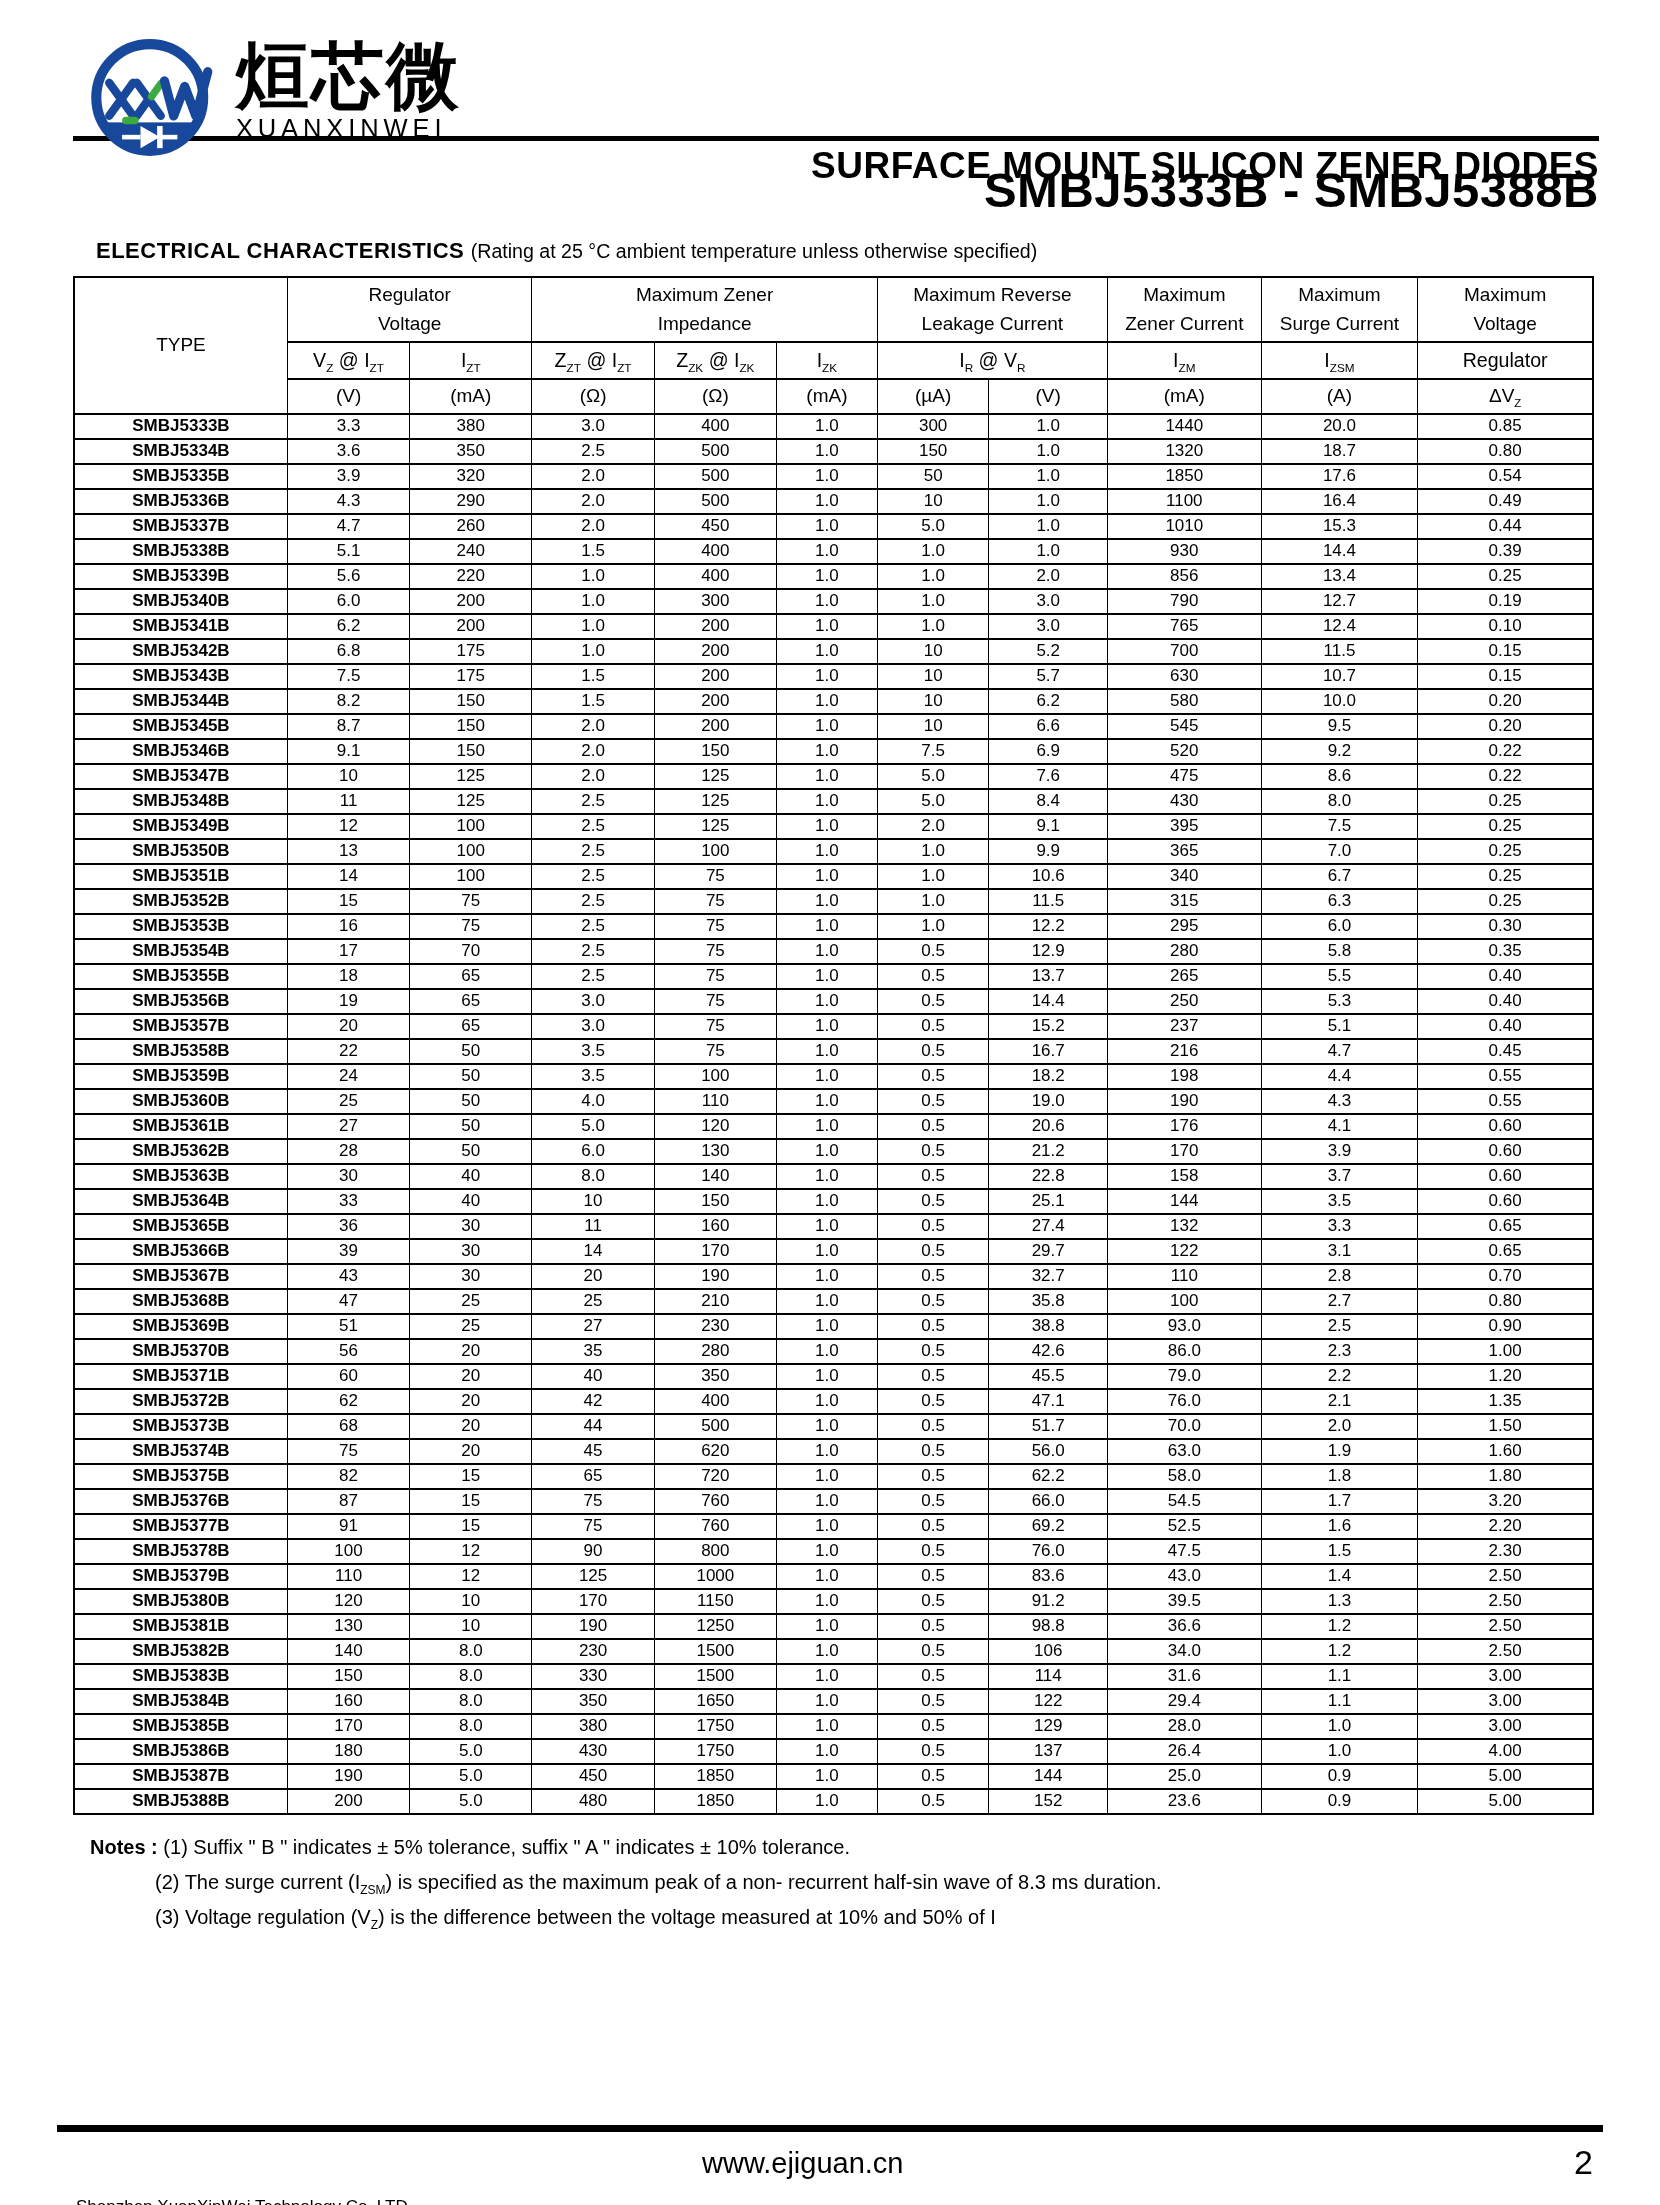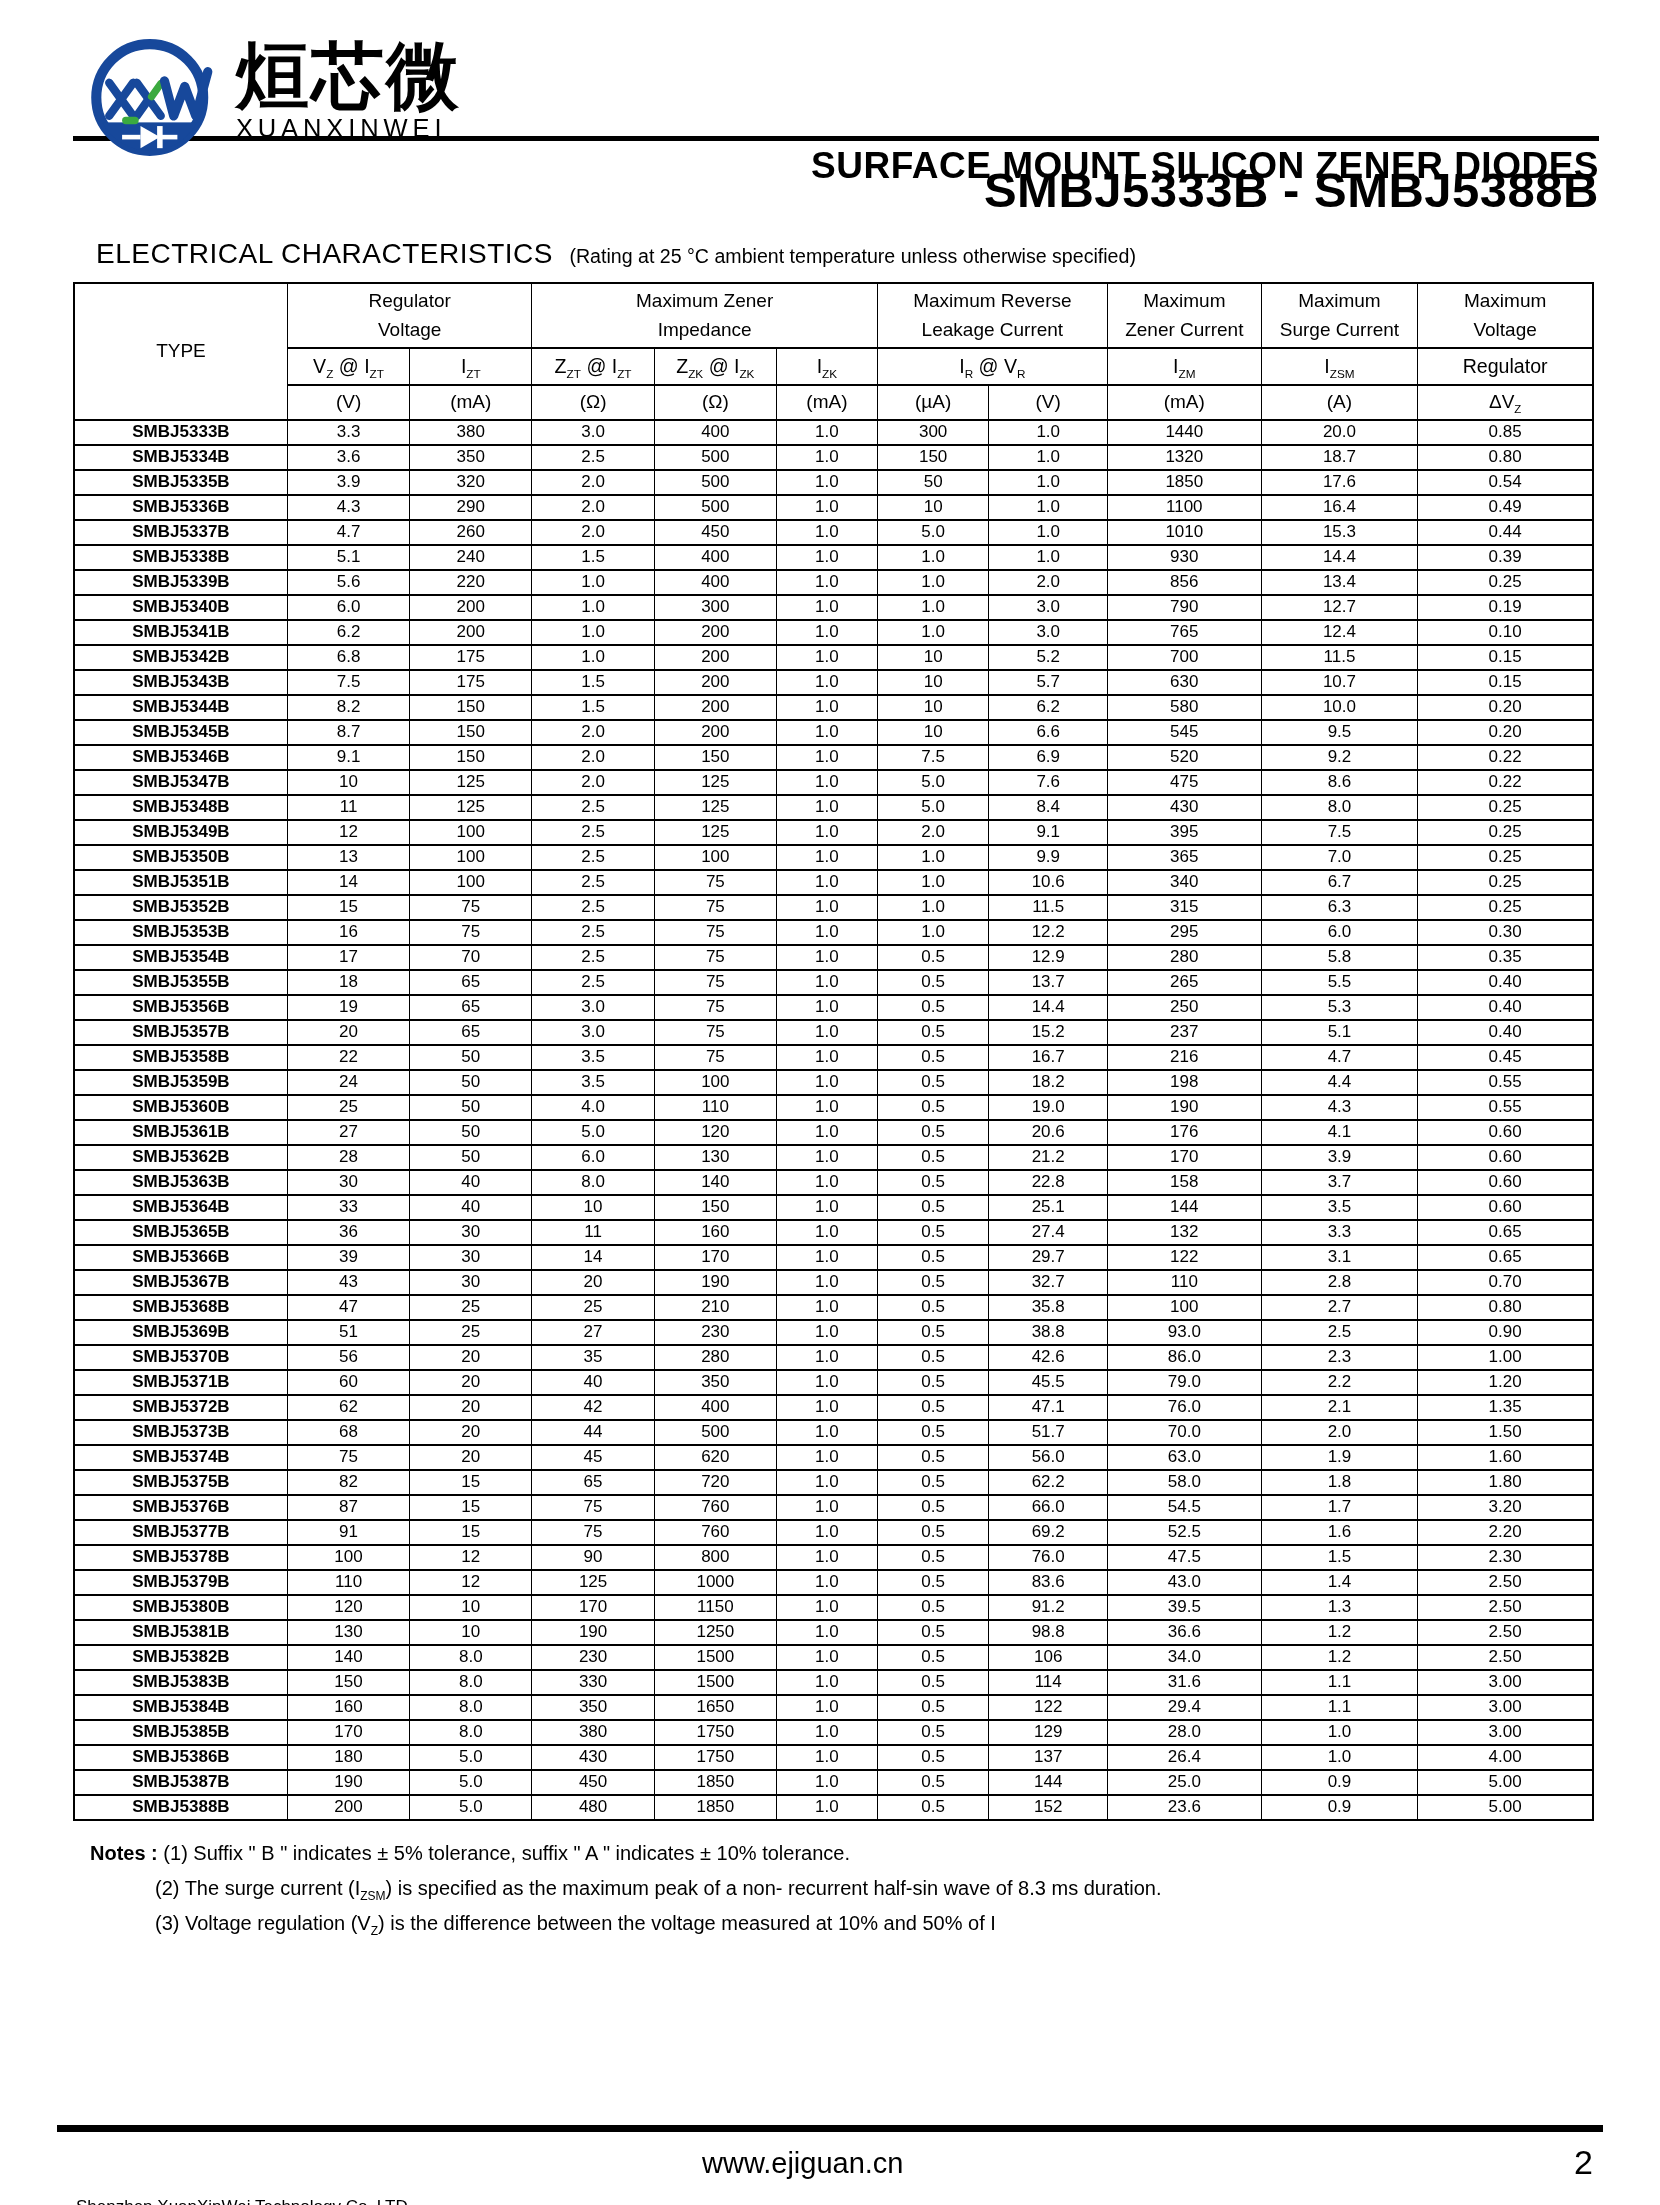--- a/index.html
+++ b/index.html
@@ -17,22 +17,22 @@
   .logo-cn { font-size:73px; font-weight:bold; line-height:1.0; letter-spacing:2px; font-family:"Liberation Sans", sans-serif; }
   .logo-en { font-size:25.5px; letter-spacing:4.9px; margin-top:2px; font-weight:500; }
   .title-block { margin-left:auto; text-align:right; }
   .doc-title { font-size:49px; font-weight:bold; letter-spacing:0.5px; white-space:nowrap; }
   .header-rule { height:4.9px; background:#000; margin:2.9px 61px 0 73px; }
   .subtitle-row { text-align:right; padding-right:61px; margin-top:4px; }
   .doc-subtitle { font-size:37px; font-weight:bold; letter-spacing:0.5px; }
 
   
   .section-heading { margin:51px 0 11.8px 96px; white-space:nowrap; }
-  .sec-title { font-size:28px; font-weight:normal; letter-spacing:0.5px; display:inline; }
-  .sec-note { font-size:19.6px; margin-left:12px; display:inline; }
+  .sec-title { font-size:22px; font-weight:bold; letter-spacing:0.5px; display:inline; }
+  .sec-note { font-size:19.6px; margin-left:2px; display:inline; }
 
   
   .char-table {
     border-collapse:collapse; table-layout:fixed;
     margin-left:73px; width:1521px;
     font-family:"Liberation Sans", sans-serif;
   }
   .char-table th, .char-table td {
     border:1px solid #000;
     border-top-width:2px; border-bottom-width:2px;

